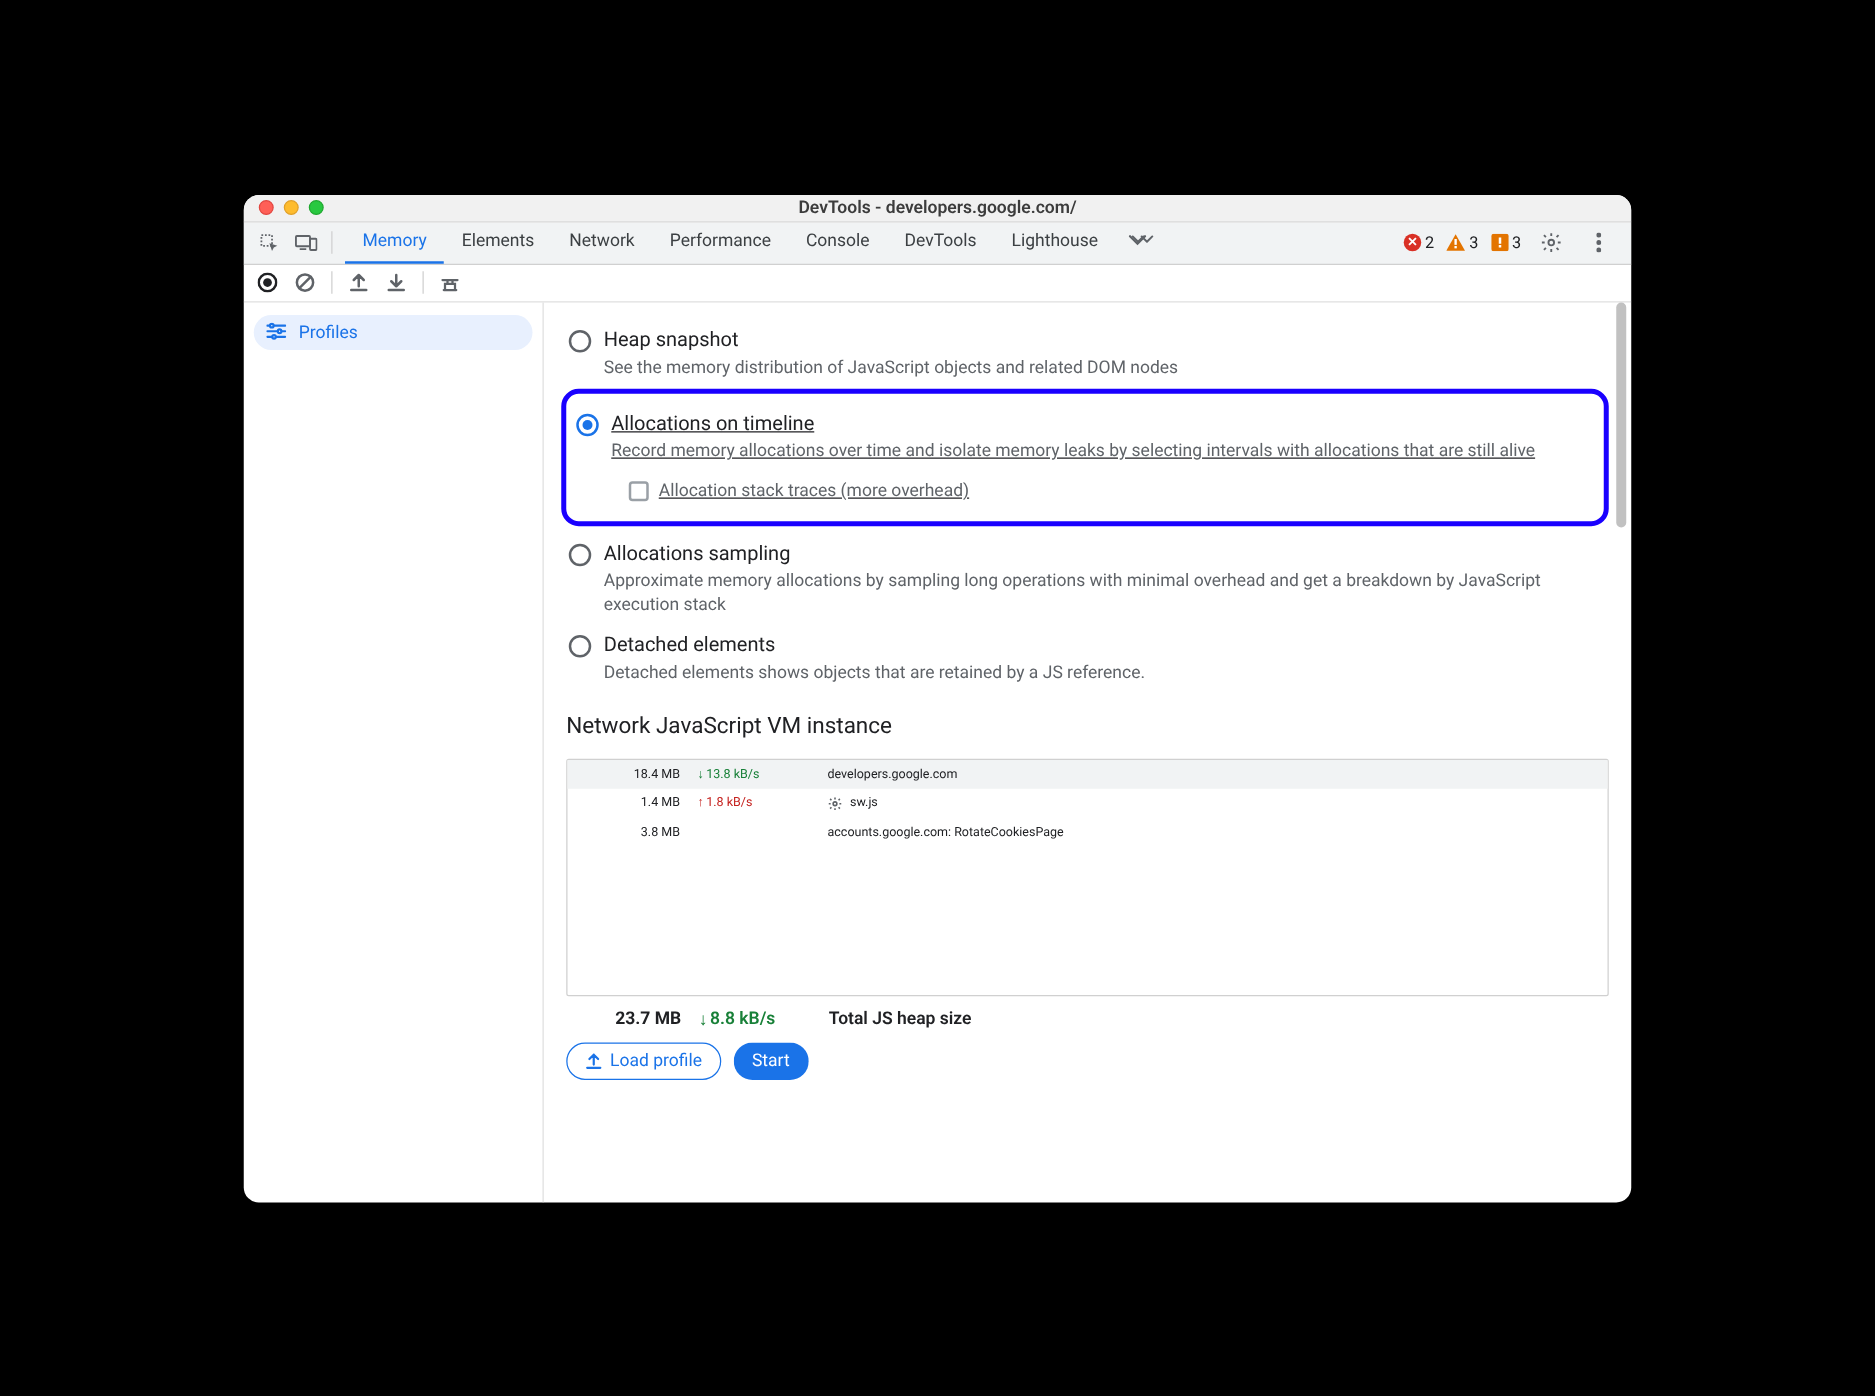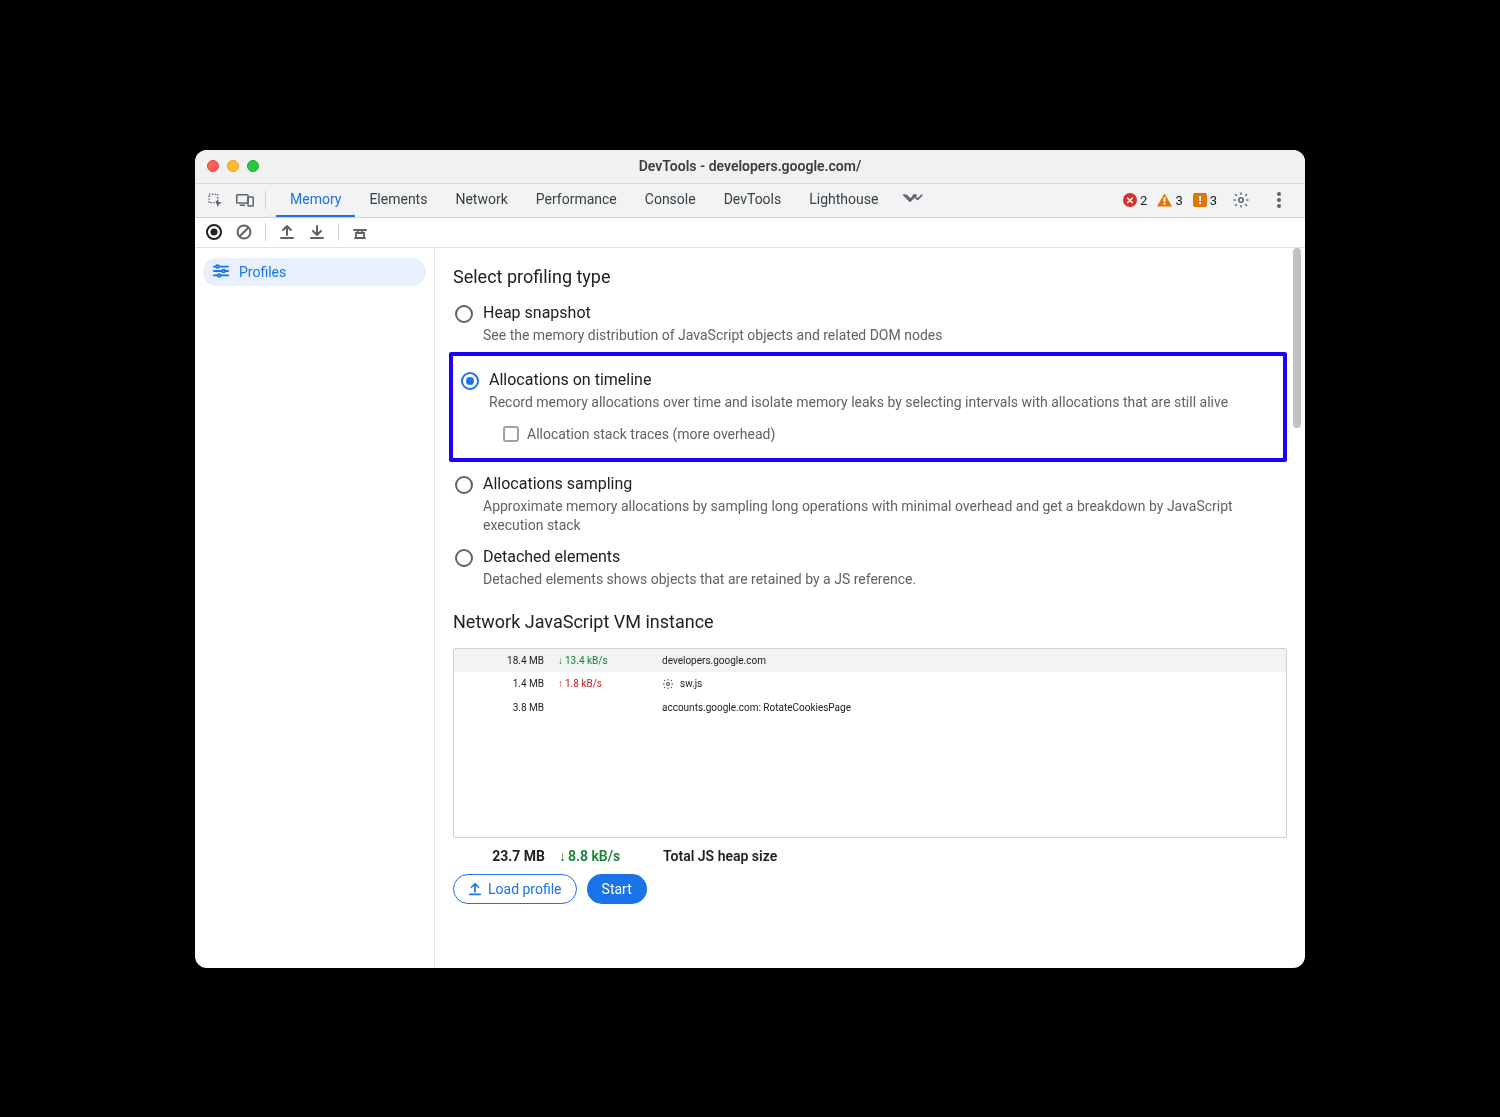--- a/index.html
+++ b/index.html
@@ -19,21 +19,21 @@
     width: 1110px;
     background: #fff;
     border-radius: 12px;
     box-shadow: 0 10px 40px rgba(0,0,0,.5);
     overflow: hidden;
     display: flex;
     flex-direction: column;
   }
   
   .titlebar {
-    height: 34px;
+    height: 22px;
     background: #f1f1f1;
     border-bottom: 1px solid #d9d9d9;
     display: flex;
     align-items: center;
     position: relative;
   }
   .traffic-lights { display: flex; gap: 8px; margin-left: 12px; }
   .light { width: 12px; height: 12px; border-radius: 50%; }
   .light.red { background: #ff5f57; border:1px solid #e24640;}
   .light.yellow { background: #febc2e; border:1px solid #e1a028;}
@@ -92,21 +92,21 @@
   .radio {
     width:18px;height:18px;border:2px solid #5f6368;border-radius:50%;flex:none;margin-top:2px;cursor:pointer;position:relative;
   }
   .radio.selected { border-color:#1a73e8;}
   .radio.selected::after{content:"";position:absolute;inset:3px;border-radius:50%;background:#1a73e8;}
   .opt-body { flex:1; }
   .opt-title { font-size:16px; color:#202124;}
   .opt-desc { font-size:14px; color:#5f6368; margin-top:4px; line-height:1.35;}
   .sub-check { display:flex; align-items:center; gap:8px; margin-top:14px; margin-left:14px; color:#5f6368;}
   .checkbox { width:16px;height:16px;border:2px solid #9aa0a6;border-radius:3px;cursor:pointer;flex:none;}
-  .highlight-box { border:4px solid #1a00ff; border-radius:2px; padding:8px 6px 10px 6px; margin:2px 0 6px -4px;}
+  .highlight-box { border:4px solid #1a00ff; border-radius:14px; padding:8px 6px 10px 6px; margin:2px 0 6px -4px;text-decoration:underline;}
   .vm-list { border:1px solid #d0d0d0; border-radius:2px; height:190px; margin-top:6px;}
   .vm-row { display:flex; align-items:center; padding:6px 10px; gap:14px; font-size:10px;}
   .vm-row.sel { background:#f1f3f4;}
   .vm-size { width:80px; text-align:right; color:#202124;}
   .vm-rate { width:90px; display:flex; align-items:center; gap:2px;}
   .rate-down { color:#188038;}
   .rate-up { color:#c5221f;}
   .vm-name { flex:1; display:flex; align-items:center; gap:6px; color:#202124;}
   .total-row { display:flex; align-items:center; gap:14px; padding:10px 12px 0 12px; font-weight:600;}
   .total-row .vm-rate { font-weight:600;}
@@ -283,21 +283,20 @@
         </span>
         <span class="lbl">Profiles</span>
       </div>
     </div>
 
     <div class="main">
       <div class="scroll-track">
         <div class="scroll-thumb"></div>
       </div>
 
-      <div class="section-title">Select profiling type</div>
 
       <div class="option-row">
         <div class="radio"></div>
         <div class="opt-body">
           <div class="opt-title">Heap snapshot</div>
           <div class="opt-desc">See the memory distribution of JavaScript objects and related DOM nodes</div>
         </div>
       </div>
 
       <div class="highlight-box">
@@ -330,21 +329,21 @@
         </div>
       </div>
 
       <div class="section-title" style="margin-top:16px;">Network JavaScript VM instance</div>
 
       <div class="vm-list">
         <div class="vm-row sel">
           <div class="vm-size">18.4 MB</div>
           <div class="vm-rate rate-down">
             <span>↓</span>
-              <span>13.4 kB/s</span>
+              <span>13.8 kB/s</span>
           </div>
           <div class="vm-name">
               <span>developers.google.com</span>
             </div>
         </div>
         <div class="vm-row">
           <div class="vm-size">1.4 MB</div>
           <div class="vm-rate rate-up">
             <span>↑</span>
               <span>1.8 kB/s</span>

